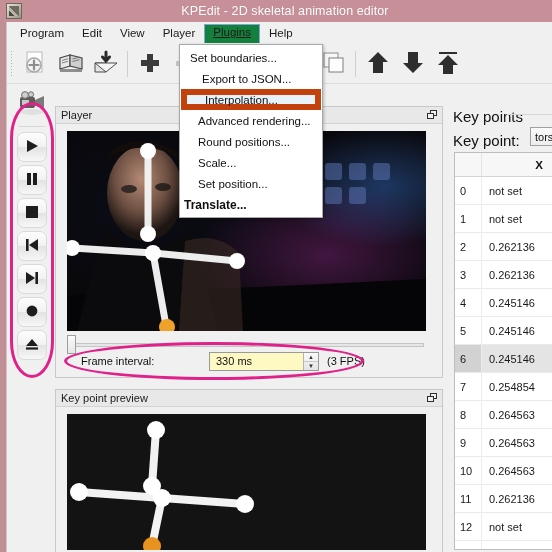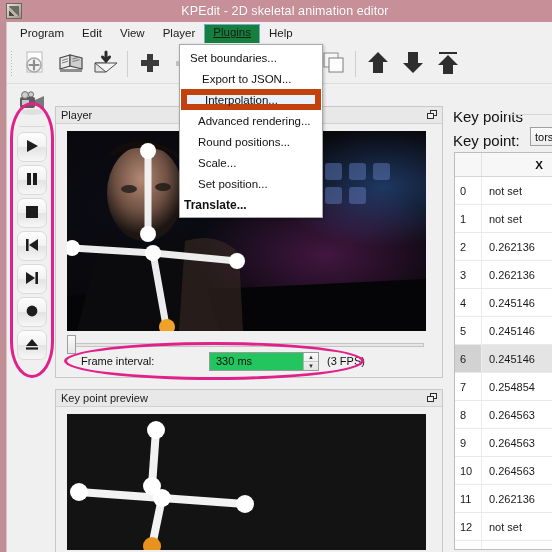--- a/index.html
+++ b/index.html
@@ -145,21 +145,21 @@
   }
 
   
   .frameline {
     position: absolute; left: 62px; top: 328px; width: 290px; height: 22px;
     display: flex; align-items: center; margin-left: 12px;
   }
   .fl-label { font-size: 11px; color: #111; width: 128px; }
   .spin-wrap {
     width: 110px; height: 19px; position: relative;
-    background: #22c55e; border: 1px solid #9a9a9a;
+    background: #fef9c3; border: 1px solid #9a9a9a;
     display: flex; align-items: center;
   }
   .spin-val { padding-left: 6px; font-size: 11px; color: #111; }
   .spin-btns {
     position: absolute; right: 0; top: 0; width: 15px; height: 17px;
     display: flex; flex-direction: column;
     background: linear-gradient(to bottom,#fafafa,#e4e4e4);
     border-left: 1px solid #b3b3b3;
   }
   .spin-btns span {

